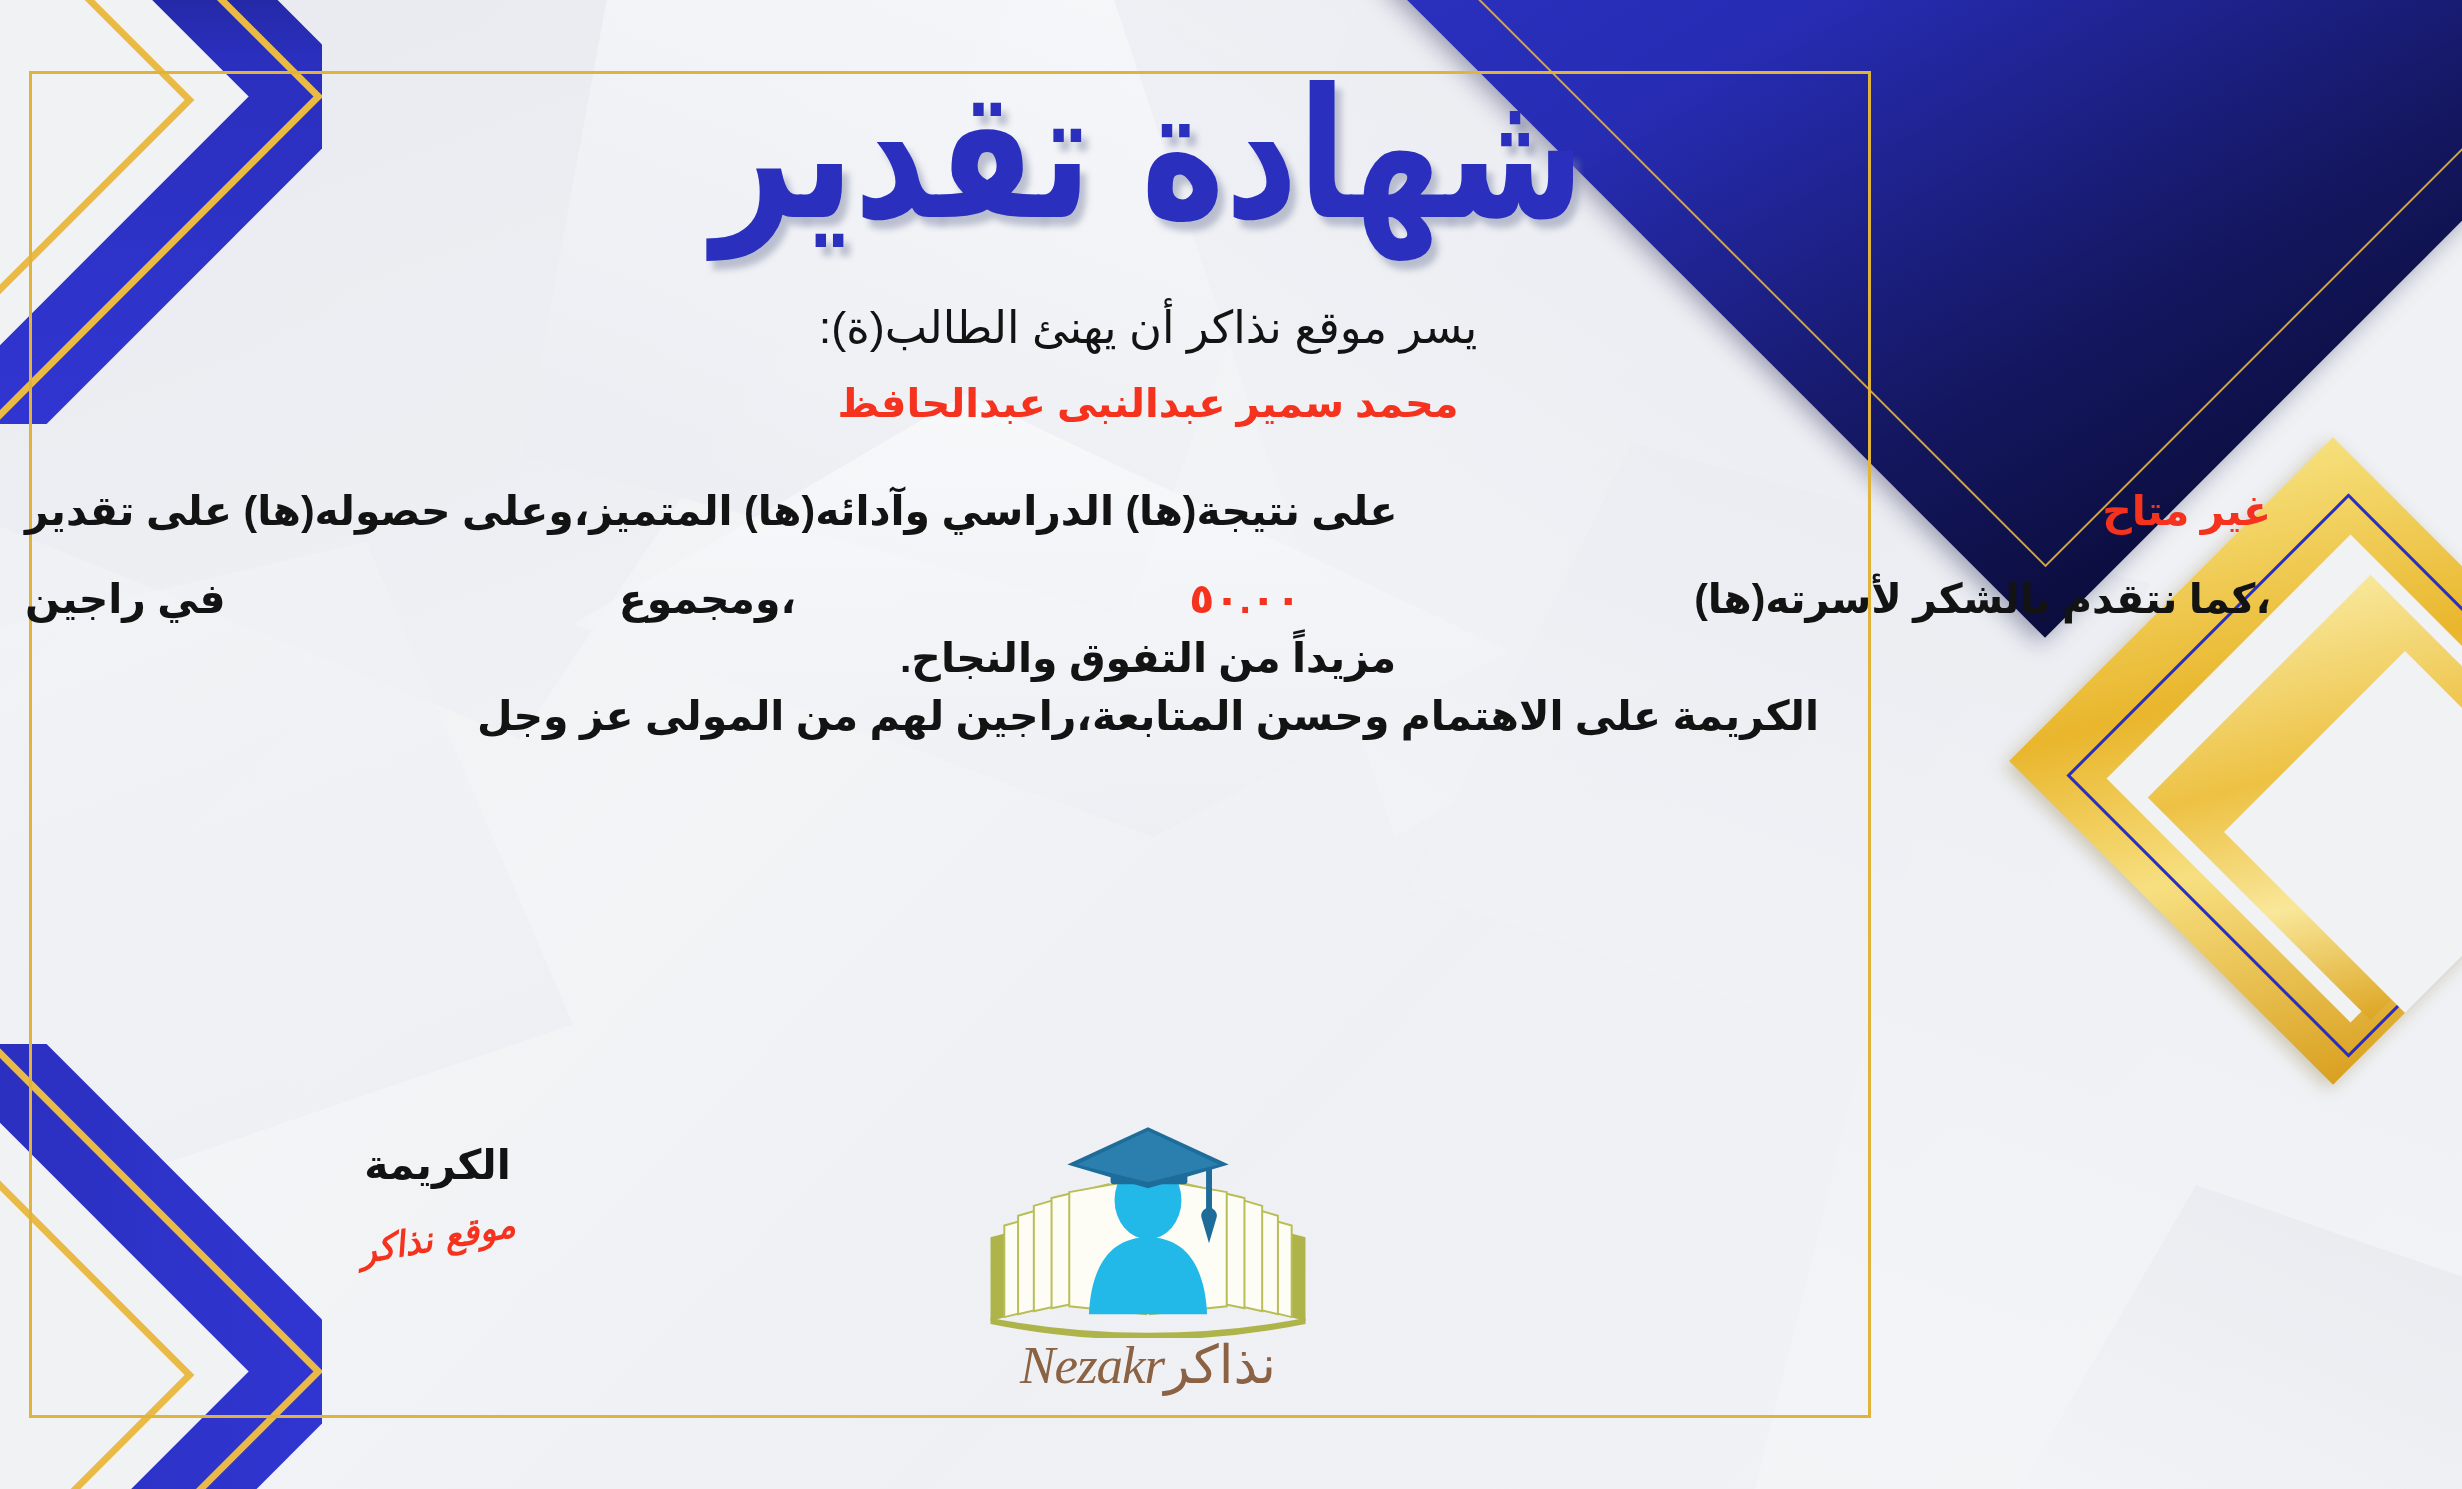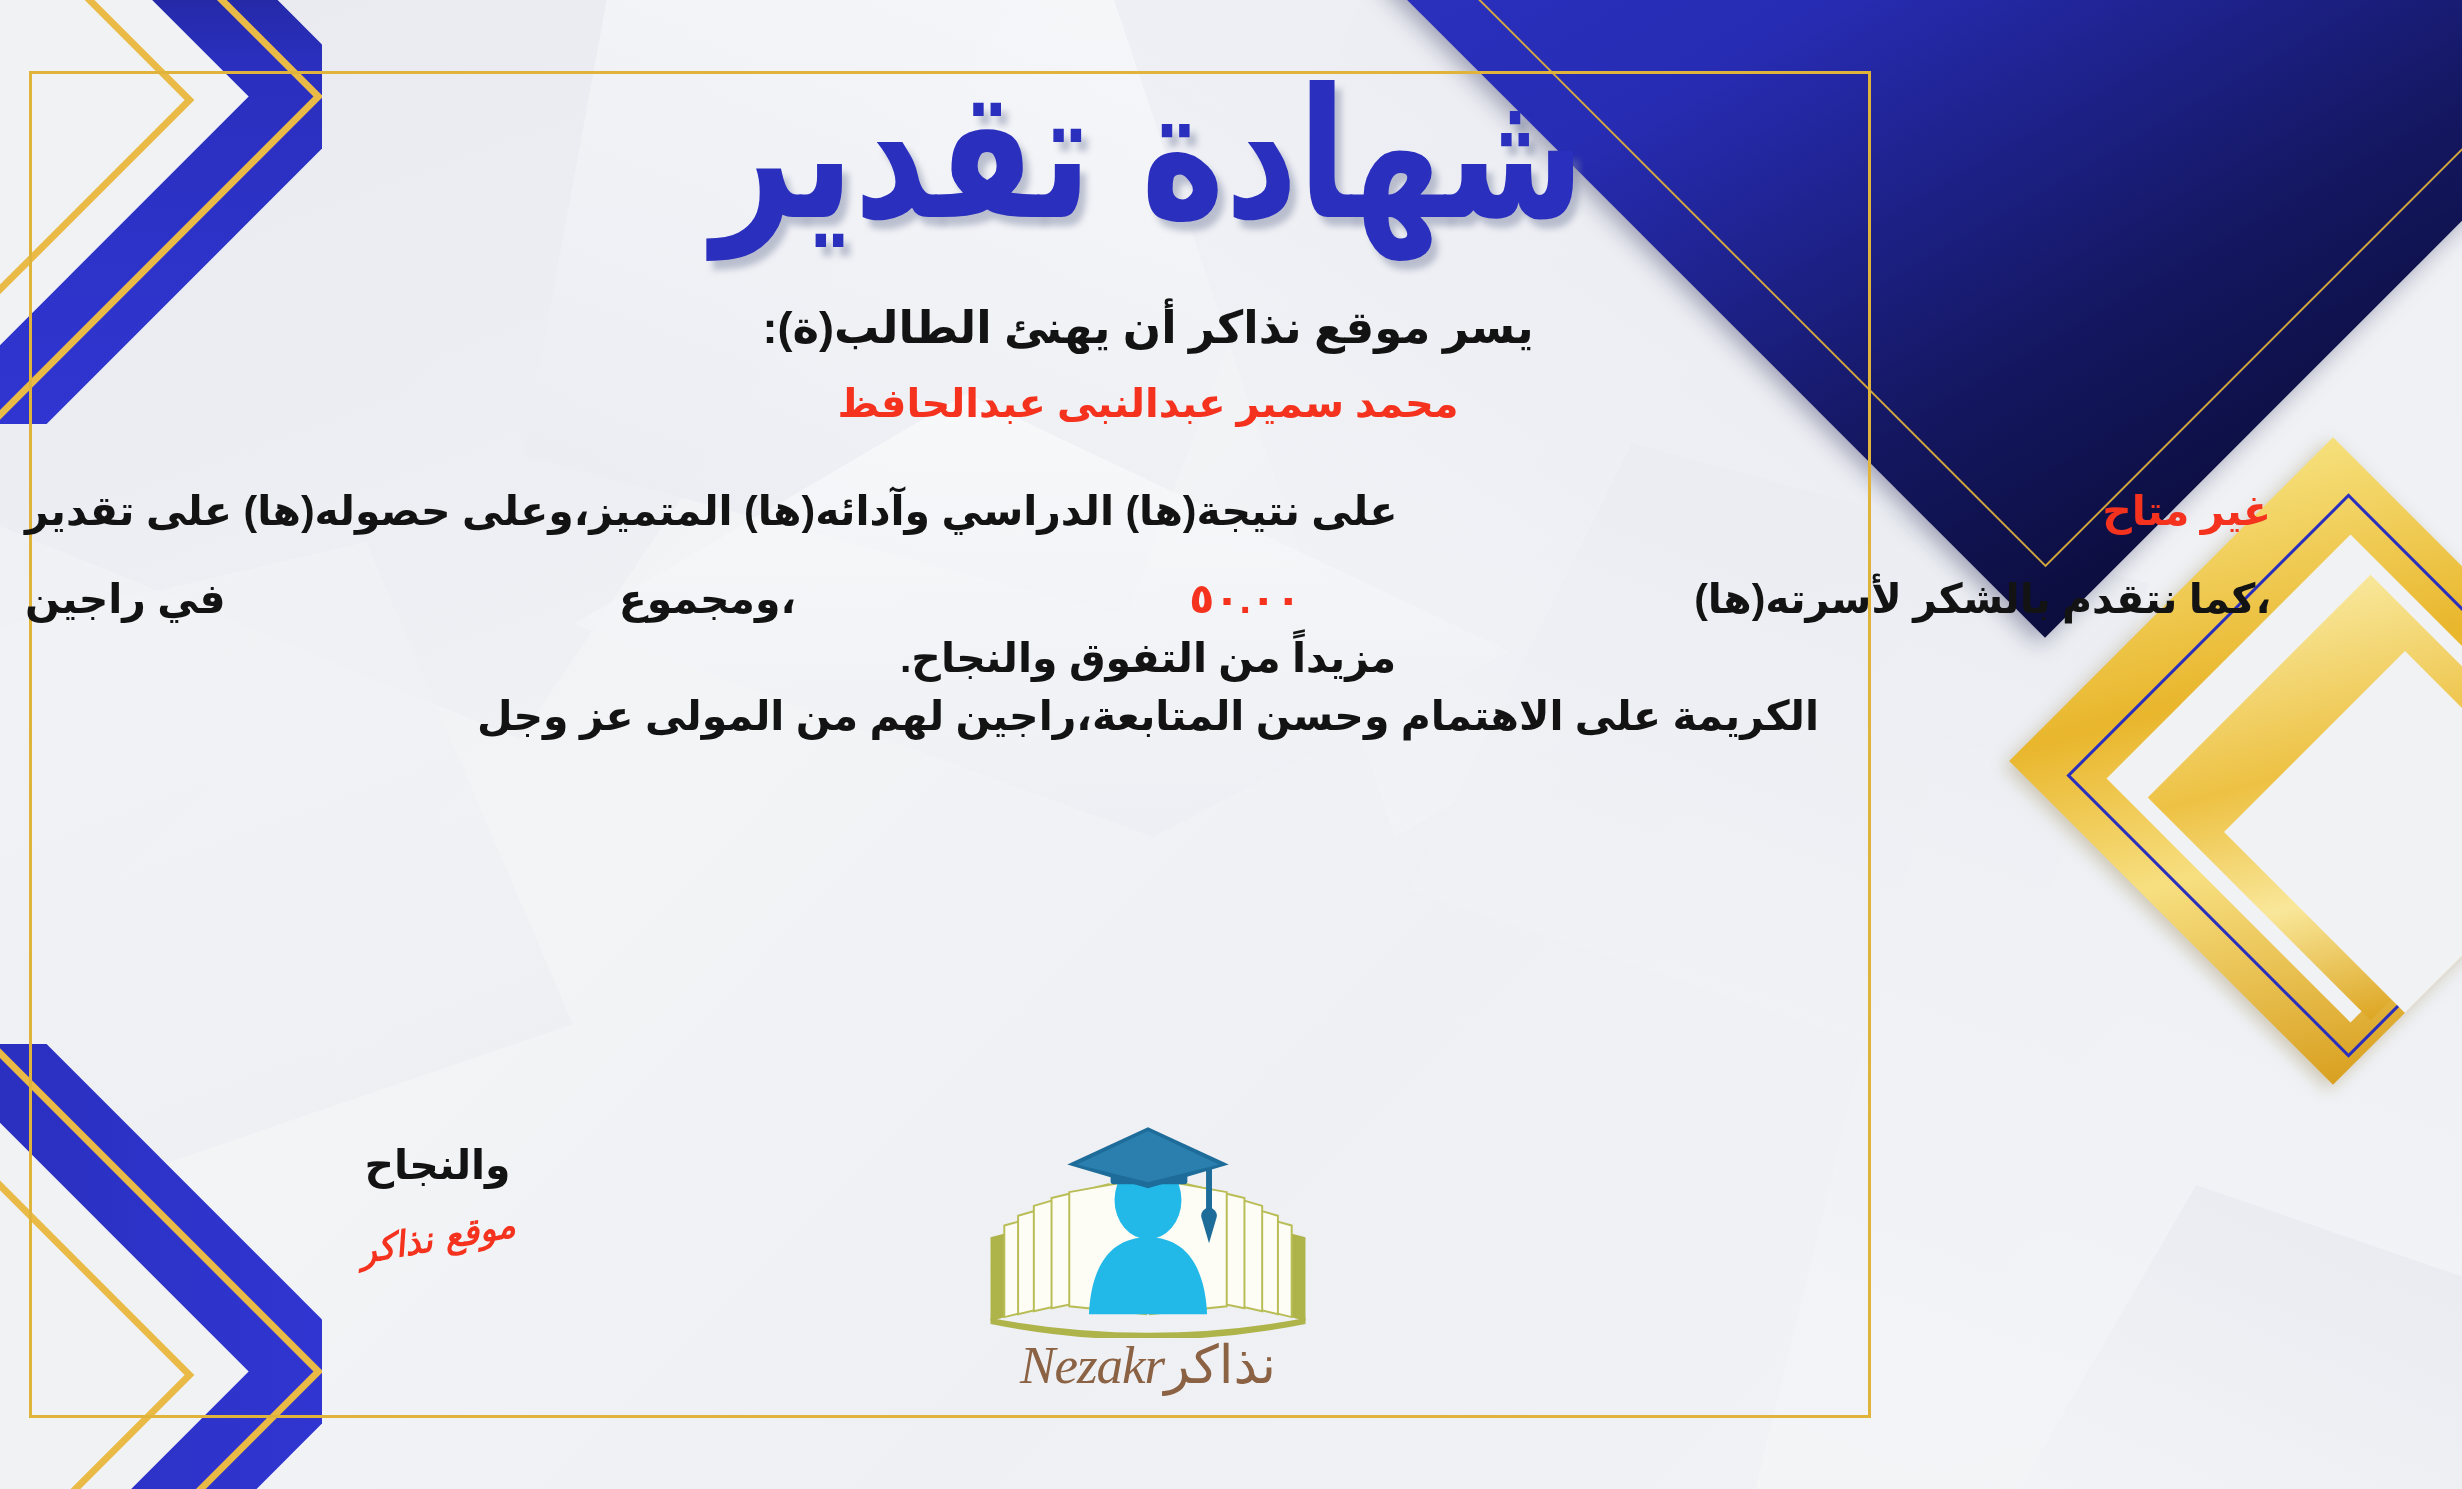--- a/index.html
+++ b/index.html
@@ -143,21 +143,21 @@
     line-height:1;
     text-shadow:6.9px 7.9px 5.9px rgba(120,128,160,.45);
     white-space:nowrap;
     transform:scaleY(1.22) scaleX(.96);
     transform-origin:center top;
   }
 
   .greeting{
     margin-top:89px;
     font-size:45px;
-    font-weight:700;
+    font-weight:400;
     color:#131313;
     white-space:nowrap;
     text-align:center;
   }
 
   .student-name{
     margin-top:25.6px;
     font-size:40px;
     font-weight:700;
     color:#f4321e;
@@ -314,21 +314,21 @@
       </div>
 
       <div class="body-line">مزيداً من التفوق والنجاح.</div>
 
       <div class="body-line">الكريمة على الاهتمام وحسن المتابعة،راجين لهم من المولى عز وجل</div>
     </div>
 
     <div class="footer">
 
       <div class="sig-block">
-        <div class="sig-label">والنجاح</div>
+        <div class="sig-label">الكريمة</div>
         <div class="sig-mark">موقع نذاكر</div>
       </div>
 
       <div class="logo">
         <svg class="logo-mark" viewBox="0 0 380 220">
 
           <g>
             <path d="M30 118 L60 110 L60 195 L30 203 Z" fill="#aeb34a"></path>
             <path d="M44 106 L80 96 L80 190 L44 199 Z" fill="#fdfdf6" stroke="#b9bd56" stroke-width="2"></path>
             <path d="M58 96 L100 84 L100 186 L58 196 Z" fill="#fdfdf6" stroke="#b9bd56" stroke-width="2"></path>

